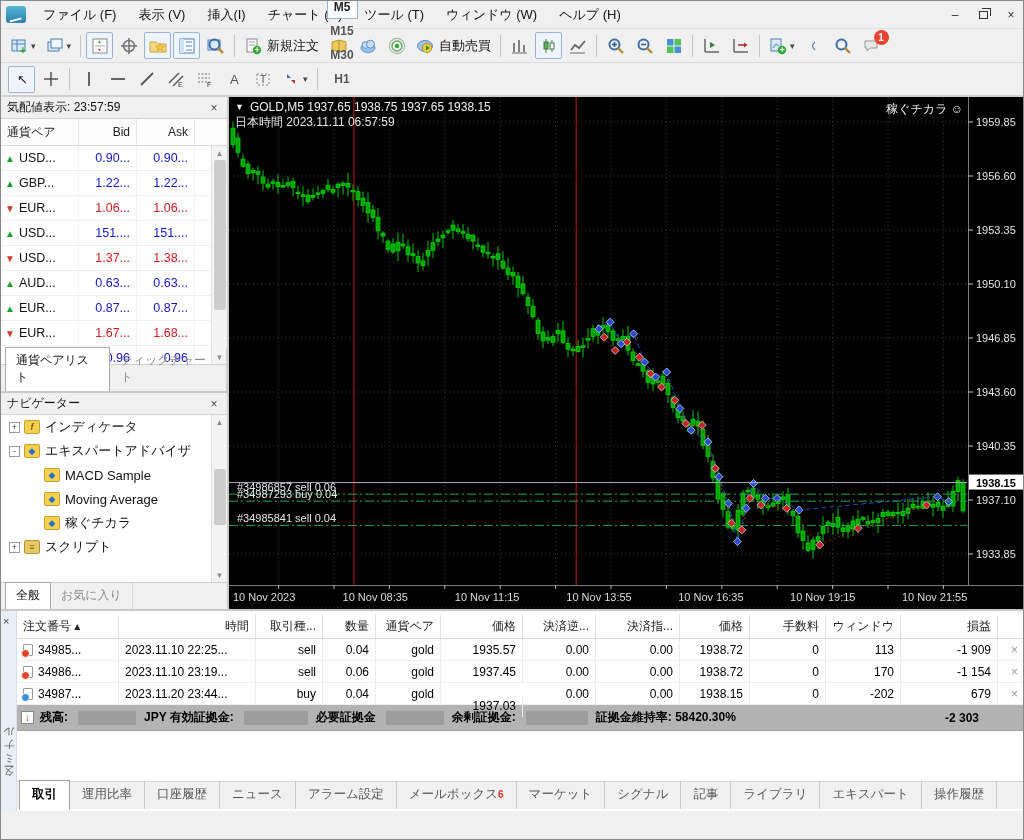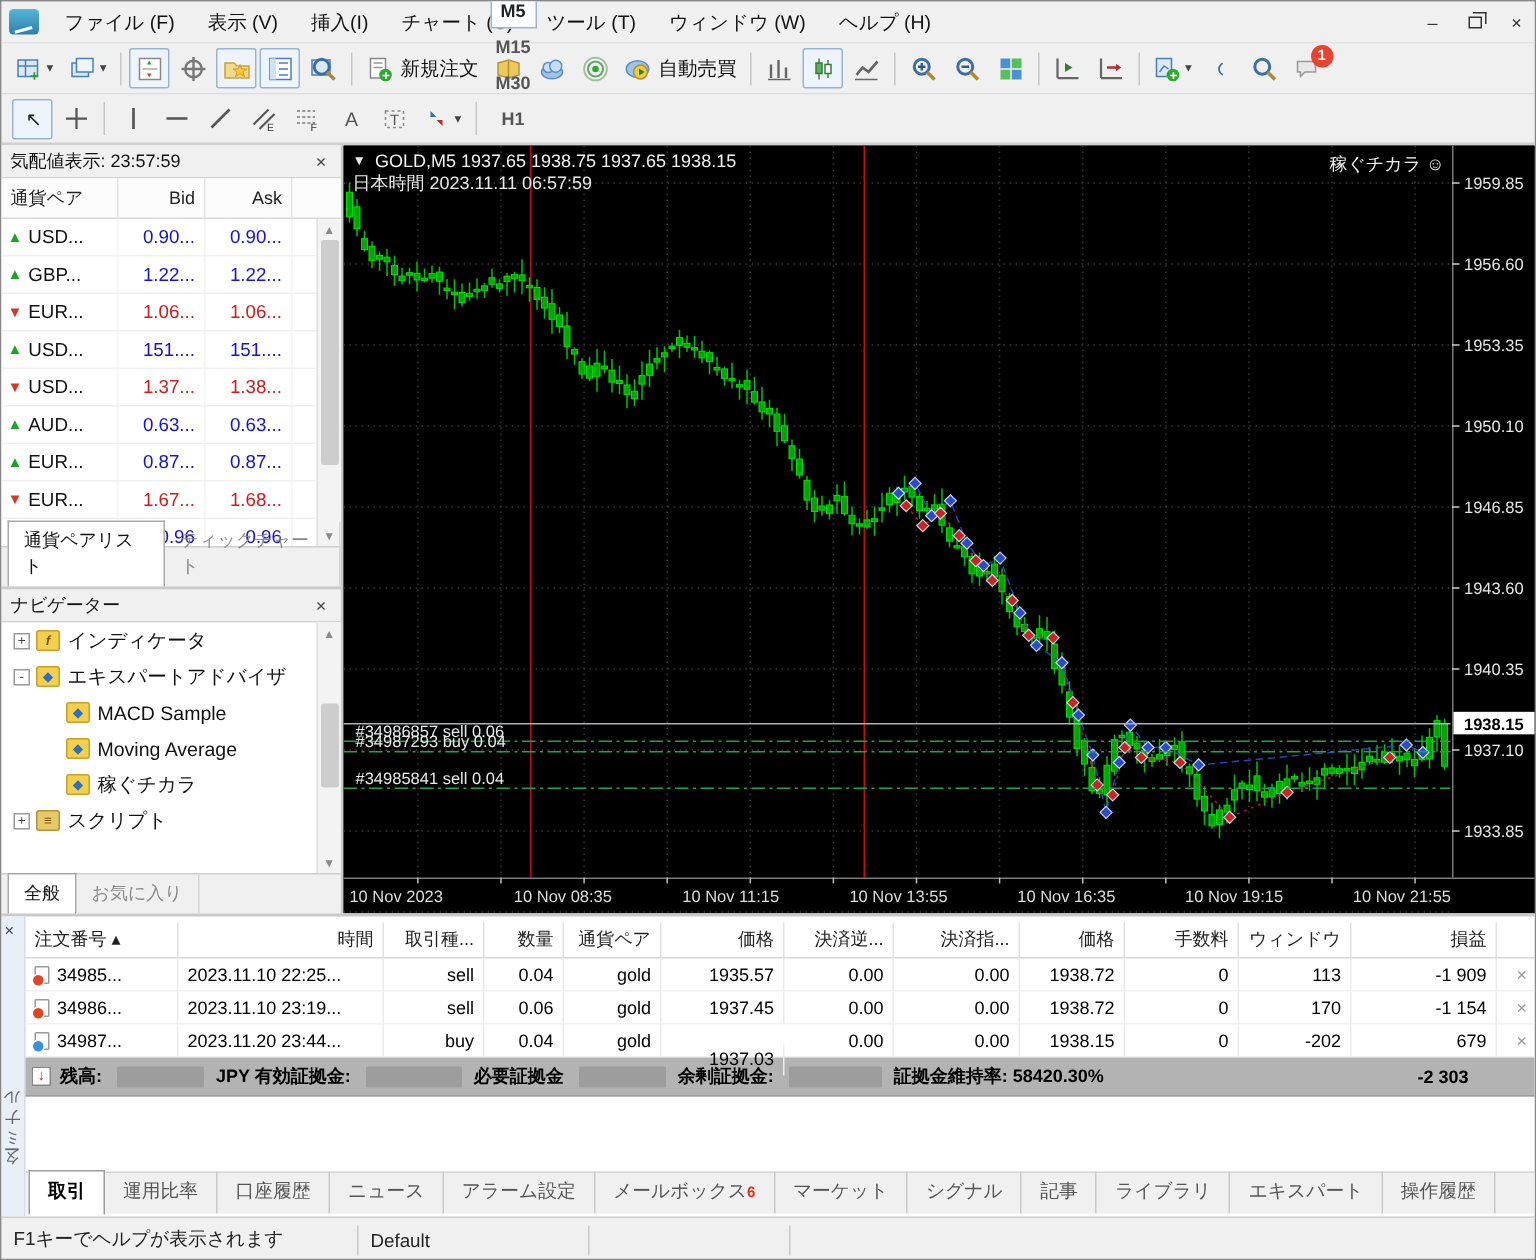--- a/index.html
+++ b/index.html
@@ -1100,20 +1100,14 @@
         <div class="term-tab">メールボックス<span class="tab-badge">6</span></div>
         <div class="term-tab">マーケット</div>
         <div class="term-tab">シグナル</div>
         <div class="term-tab">記事</div>
         <div class="term-tab">ライブラリ</div>
         <div class="term-tab">エキスパート</div>
         <div class="term-tab">操作履歴</div>
       </div>
   </div>
 
-  <div id="statusbar">
-    <div class="status-cell" style="width:238px;">F1キーでヘルプが表示されます</div>
-    <div class="status-cell" style="width:154px;">Default</div>
-    <div class="status-cell" style="width:134px;"></div>
-    <div class="status-cell" style="flex:1;border-right:none;"></div>
-  </div>
 
 </div>
 
 </body></html>

